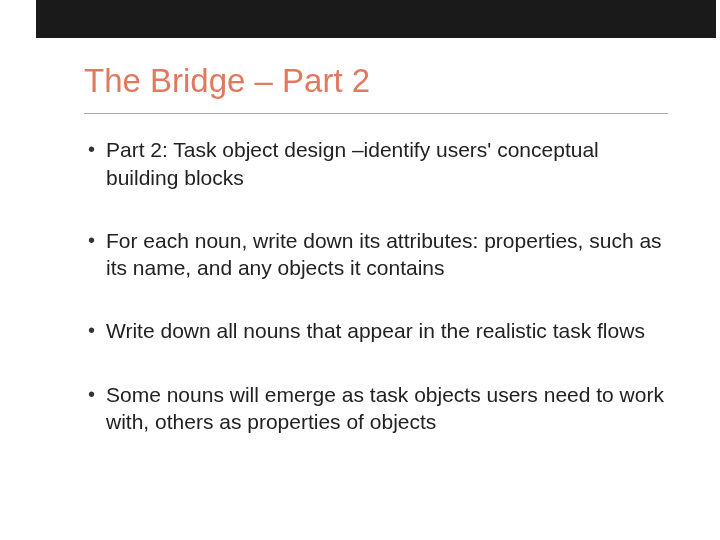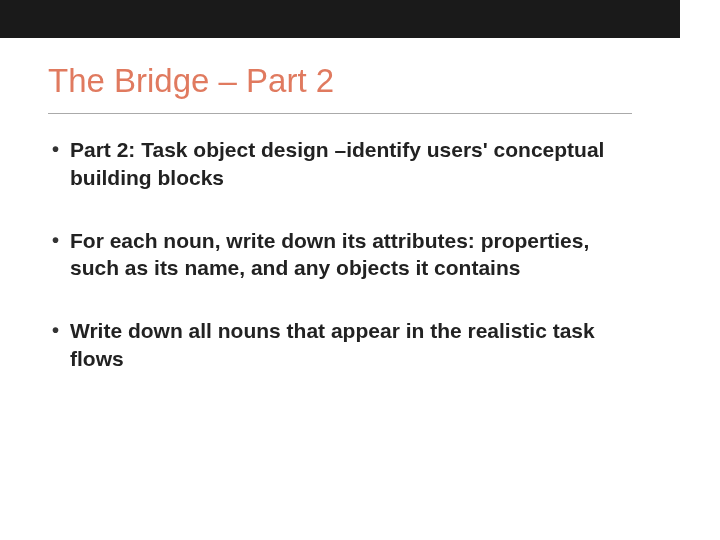--- a/index.html
+++ b/index.html
@@ -9,20 +9,21 @@
     height: 540px;
     background: #ffffff;
     font-family: Arial, Helvetica, sans-serif;
     overflow: hidden;
   }
   .slide {
     width: 680px;
     height: 540px;
     position: relative;
     box-sizing: border-box;
+    margin-left: 36px;
   }
   .topbar {
     position: absolute;
     top: 0;
     left: 0;
     width: 100%;
     height: 38px;
     background: #1a1a1a;
   }
   .content {
@@ -49,21 +50,20 @@
     padding: 0;
     margin: 0;
   }
   ul.bullets > li {
     position: relative;
     padding-left: 22px;
     margin-bottom: 36px;
     font-size: 21px;
     line-height: 1.3;
     color: #222;
-    font-weight: bold;
   }
   ul.bullets > li::before {
     content: "•";
     position: absolute;
     left: 4px;
     top: 0;
     font-size: 20px;
     color: #333;
   }
 </style>
@@ -72,15 +72,16 @@
 
 <div class="slide">
   <div class="topbar"></div>
   <div class="content">
     <h1 class="title">The Bridge – Part 2</h1>
     <hr class="divider">
     <ul class="bullets">
       <li>Part 2: Task object design –identify users' conceptual building blocks</li>
       <li> For each noun, write down its attributes: properties, such as its name, and any objects it contains</li>
       <li> Write down all nouns that appear in the realistic task flows</li>
+      <li> Some nouns will emerge as task objects users need to work with, others as properties of objects</li>
     </ul>
   </div>
 </div>
 
 </body></html>

